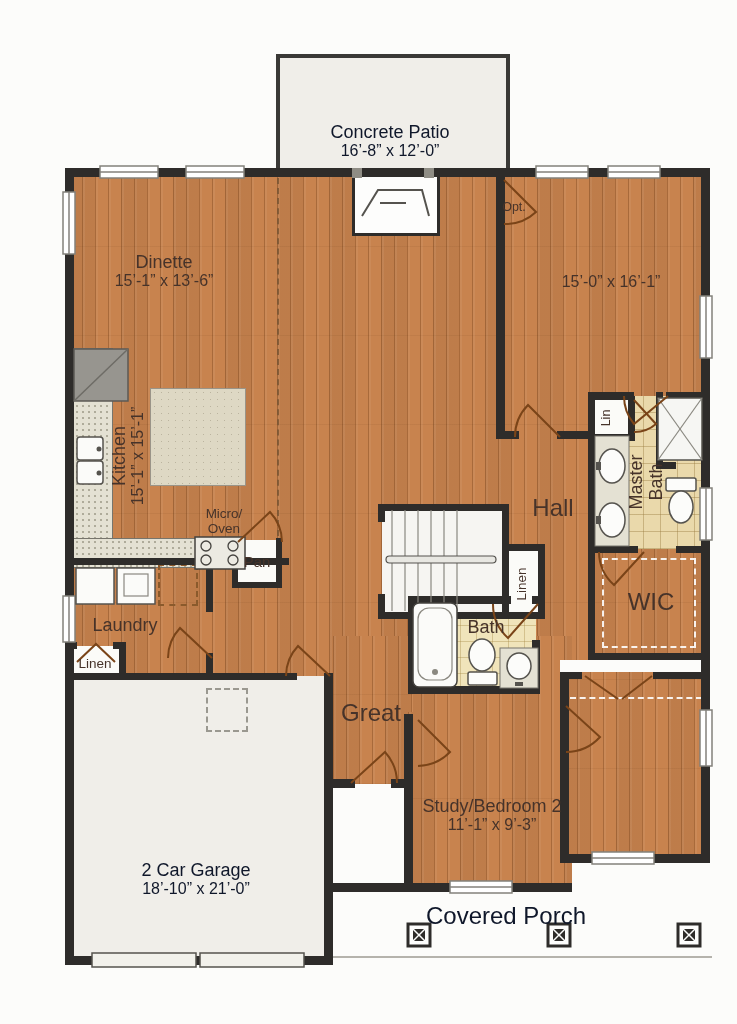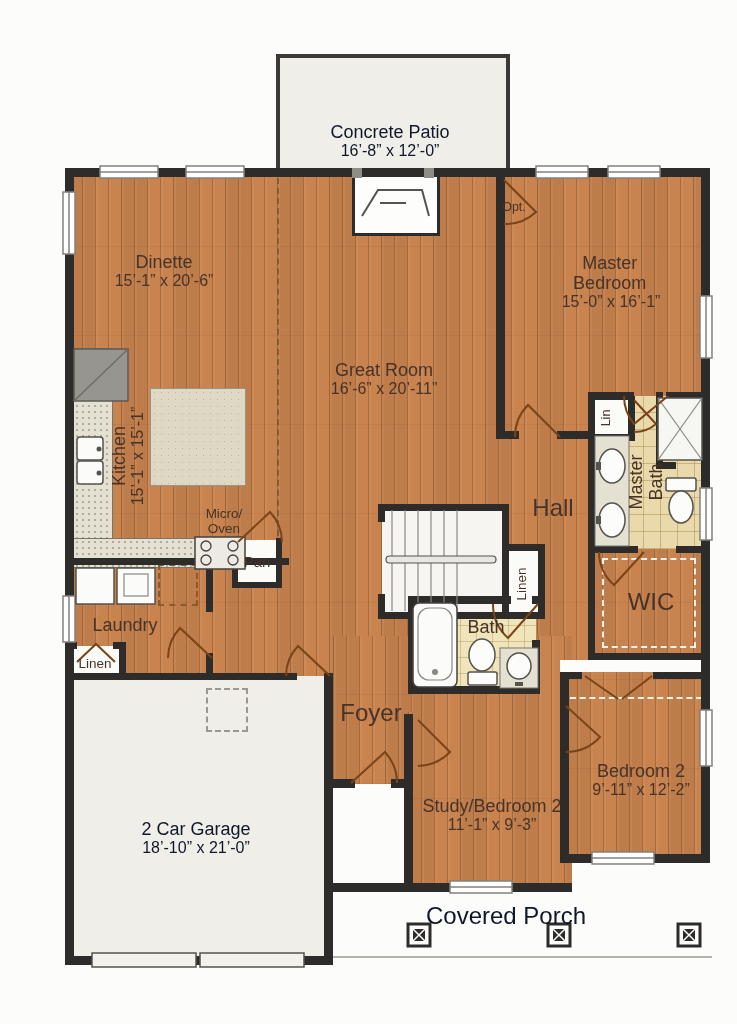--- a/index.html
+++ b/index.html
@@ -258,29 +258,24 @@
       </g>
     </g>
   </svg>
 
   <div class="lbl out" style="left:390px;top:141px;">
     <span class="nm">Concrete Patio</span>
     <span class="dm">16’-8” x 12’-0”</span>
   </div>
   <div class="lbl" style="left:164px;top:271px;">
     <span class="nm">Dinette</span>
-    <span class="dm">15’-1” x 20’-6”</span>
+    <span class="dm">15’-1” x 13’-6”</span>
   </div>
   <div class="lbl" style="left:611px;top:282px;">
-    <span class="nm wrap92">Master Bedroom</span>
     <span class="dm">15’-0” x 16’-1”</span>
-  </div>
-  <div class="lbl" style="left:384px;top:379px;">
-    <span class="nm">Great Room</span>
-    <span class="dm">16’-6” x 20’-11”</span>
   </div>
   <div class="lbl vlbl" style="left:128px;top:456px;">
     <span class="nm">Kitchen</span>
     <span class="dm">15’-1” x 15’-1”</span>
   </div>
   <div class="lbl" style="left:553px;top:508px;">
     <span class="nm big">Hall</span>
   </div>
   <div class="lbl vlbl" style="left:646px;top:482px;">
     <span class="nm wrap72">Master Bath</span>
@@ -291,34 +286,30 @@
   <div class="lbl" style="left:125px;top:625px;">
     <span class="nm">Laundry</span>
   </div>
   <div class="lbl" style="left:95px;top:663px;">
     <span class="sm">Linen</span>
   </div>
   <div class="lbl" style="left:486px;top:627px;">
     <span class="nm">Bath</span>
   </div>
   <div class="lbl" style="left:371px;top:713px;">
-    <span class="nm big">Foyer</span>
-  </div>
-  <div class="lbl out" style="left:196px;top:838px;">
+    <span class="nm big">Great</span>
+  </div>
+  <div class="lbl out" style="left:196px;top:879px;">
     <span class="nm">2 Car Garage</span>
     <span class="dm">18’-10” x 21’-0”</span>
   </div>
   <div class="lbl" style="left:492px;top:815px;">
     <span class="nm">Study/Bedroom 2</span>
     <span class="dm">11’-1” x 9’-3”</span>
   </div>
-  <div class="lbl" style="left:641px;top:780px;">
-    <span class="nm">Bedroom 2</span>
-    <span class="dm">9’-11” x 12’-2”</span>
-  </div>
   <div class="lbl out" style="left:506px;top:916px;">
     <span class="nm big">Covered Porch</span>
   </div>
   <div class="lbl" style="left:257px;top:562px;">
     <span style="font-size:15px;">Pan</span>
   </div>
   <div class="lbl vlbl" style="left:605px;top:418px;">
     <span class="xs">Lin</span>
   </div>
   <div class="lbl vlbl" style="left:521px;top:584px;">

